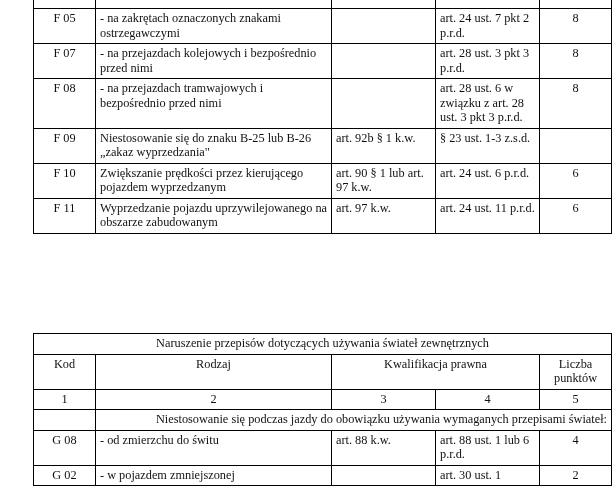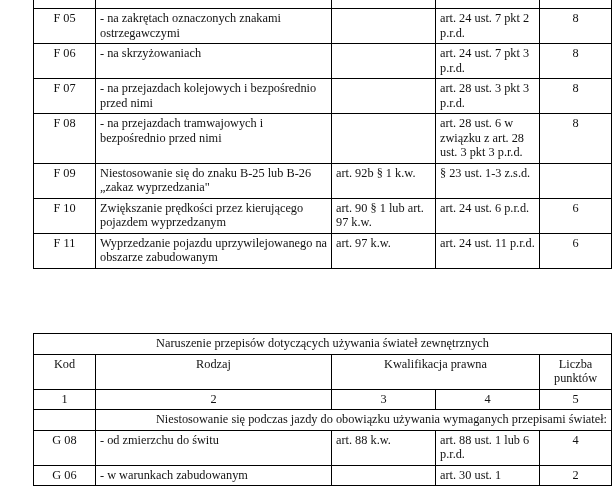--- a/index.html
+++ b/index.html
@@ -82,27 +82,20 @@
       </tr>
 
       <tr>
         <td class="center">F 05</td>
         <td class="indent">- na zakrętach oznaczonych znakami ostrzegawczymi</td>
         <td></td>
         <td>art. 24 ust. 7 pkt 2 p.r.d.</td>
         <td class="center">8</td>
       </tr>
 
-      <tr>
-        <td class="center">F 06</td>
-        <td class="indent">- na skrzyżowaniach</td>
-        <td></td>
-        <td>art. 24 ust. 7 pkt 3 p.r.d.</td>
-        <td class="center">8</td>
-      </tr>
 
       <tr>
         <td class="center">F 07</td>
         <td class="indent">- na przejazdach kolejowych i bezpośrednio przed nimi</td>
         <td></td>
         <td>art. 28 ust. 3 pkt 3 p.r.d.</td>
         <td class="center">8</td>
       </tr>
 
       <tr>
@@ -171,22 +164,22 @@
 
       <tr>
         <td class="center">G 08</td>
         <td class="indent">- od zmierzchu do świtu</td>
         <td>art. 88 k.w.</td>
         <td>art. 88 ust. 1 lub 6 p.r.d.</td>
         <td class="center">4</td>
       </tr>
 
       <tr>
-        <td class="center">G 06</td>
-        <td class="indent">- w warunkach zabudowanym</td>
+        <td class="center">G 02</td>
+        <td class="indent">- w pojazdem zmniejszonej</td>
         <td></td>
         <td>art. 30 ust. 1</td>
         <td class="center">2</td>
       </tr>
     </tbody>
   </table>
 
 </div>
 
 </body></html>

